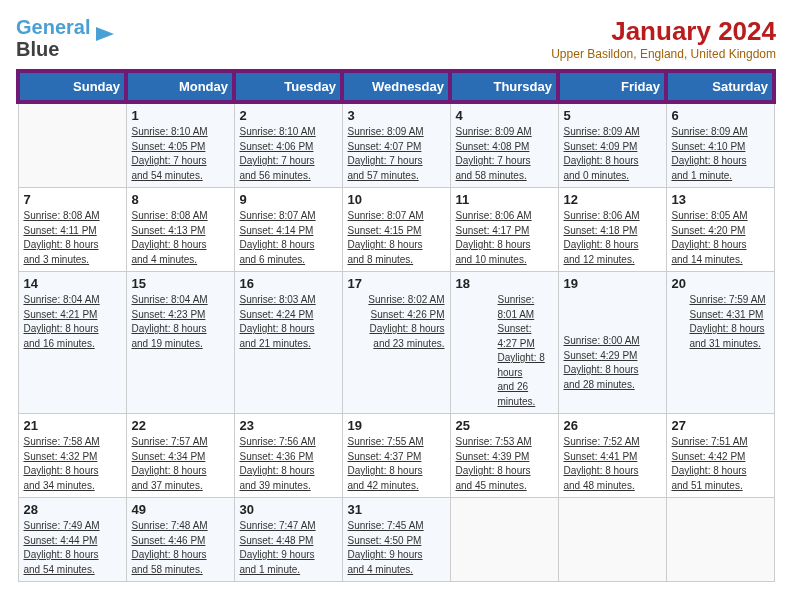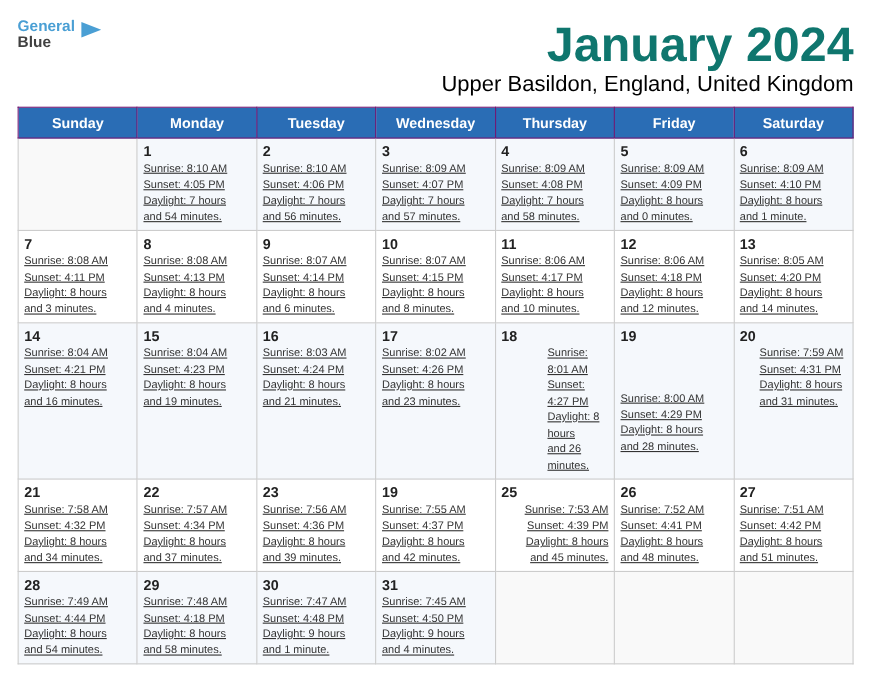--- a/index.html
+++ b/index.html
@@ -15,53 +15,53 @@
       justify-content: space-between;
       align-items: flex-start;
       margin-bottom: 4px;
     }
     .logo {
       display: flex;
       flex-direction: column;
       align-items: flex-start;
     }
     .logo-text {
-      font-size: 14px;
+      font-size: 20px;
       font-weight: bold;
       color: #1a3a5c;
       line-height: 1.1;
     }
     .logo-text span {
       color: #4a9fd4;
     }
     .title-block {
       text-align: right;
     }
     .month-title {
-      font-size: 44px;
+      font-size: 26px;
       font-weight: bold;
-      color: #0f766e;
+      color: #b91c1c;
     }
     .subtitle {
-      font-size: 20px;
-      color: #000000;
+      font-size: 12px;
+      color: #a16207;
     }
     table {
       width: 100%;
       border-collapse: collapse;
       margin-top: 8px;
     }
     thead tr th {
       background: #2a6db5;
       color: #fff;
       font-size: 13px;
       font-weight: bold;
       padding: 6px 4px;
-      text-align: center;
-      border: 1px solid #701a75;
+      text-align: right;
+      border: 4px solid #701a75;
       margin-left: 16px;
     }
     tbody tr td {
       vertical-align: top;
       border: 1px solid #ccc;
       padding: 4px 5px;
       font-size: 10.5px;
       color: #333;
       width: calc(100% / 7);
       min-height: 80px;
@@ -237,21 +237,21 @@
         </td>
         <td>
           <span class="day-number">16</span>
           <div class="day-info" style="white-space: pre-line;">Sunrise: 8:03 AM
 Sunset: 4:24 PM
 Daylight: 8 hours
 and 21 minutes.</div>
         </td>
         <td>
           <span class="day-number">17</span>
-          <div class="day-info" style="white-space: pre-line;">Sunrise: 8:02 AM
+          <div class="day-info" style="white-space: pre-line; text-align: right;">Sunrise: 8:02 AM
 Sunset: 4:26 PM
 Daylight: 8 hours
 and 23 minutes.</div>
         </td>
         <td>
           <span class="day-number">18</span>
           <div class="day-info" style="white-space: pre-line; margin-left: 42px;">Sunrise: 8:01 AM
 Sunset: 4:27 PM
 Daylight: 8 hours
 and 26 minutes.</div>
@@ -295,21 +295,21 @@
         </td>
         <td>
           <span class="day-number">19</span>
           <div class="day-info" style="white-space: pre-line;">Sunrise: 7:55 AM
 Sunset: 4:37 PM
 Daylight: 8 hours
 and 42 minutes.</div>
         </td>
         <td>
           <span class="day-number">25</span>
-          <div class="day-info" style="white-space: pre-line; text-align: right;">Sunrise: 7:53 AM
+          <div class="day-info" style="white-space: pre-line;">Sunrise: 7:53 AM
 Sunset: 4:39 PM
 Daylight: 8 hours
 and 45 minutes.</div>
         </td>
         <td>
           <span class="day-number">26</span>
           <div class="day-info" style="white-space: pre-line;">Sunrise: 7:52 AM
 Sunset: 4:41 PM
 Daylight: 8 hours
 and 48 minutes.</div>
@@ -324,23 +324,23 @@
       </tr>
       <tr>
         <td>
           <span class="day-number">28</span>
           <div class="day-info" style="white-space: pre-line;">Sunrise: 7:49 AM
 Sunset: 4:44 PM
 Daylight: 8 hours
 and 54 minutes.</div>
         </td>
         <td>
-          <span class="day-number">29</span>
+          <span class="day-number">49</span>
           <div class="day-info" style="white-space: pre-line;">Sunrise: 7:48 AM
-Sunset: 4:18 PM
+Sunset: 4:46 PM
 Daylight: 8 hours
 and 58 minutes.</div>
         </td>
         <td>
           <span class="day-number">30</span>
           <div class="day-info" style="white-space: pre-line;">Sunrise: 7:47 AM
 Sunset: 4:48 PM
 Daylight: 9 hours
 and 1 minute.</div>
         </td>

